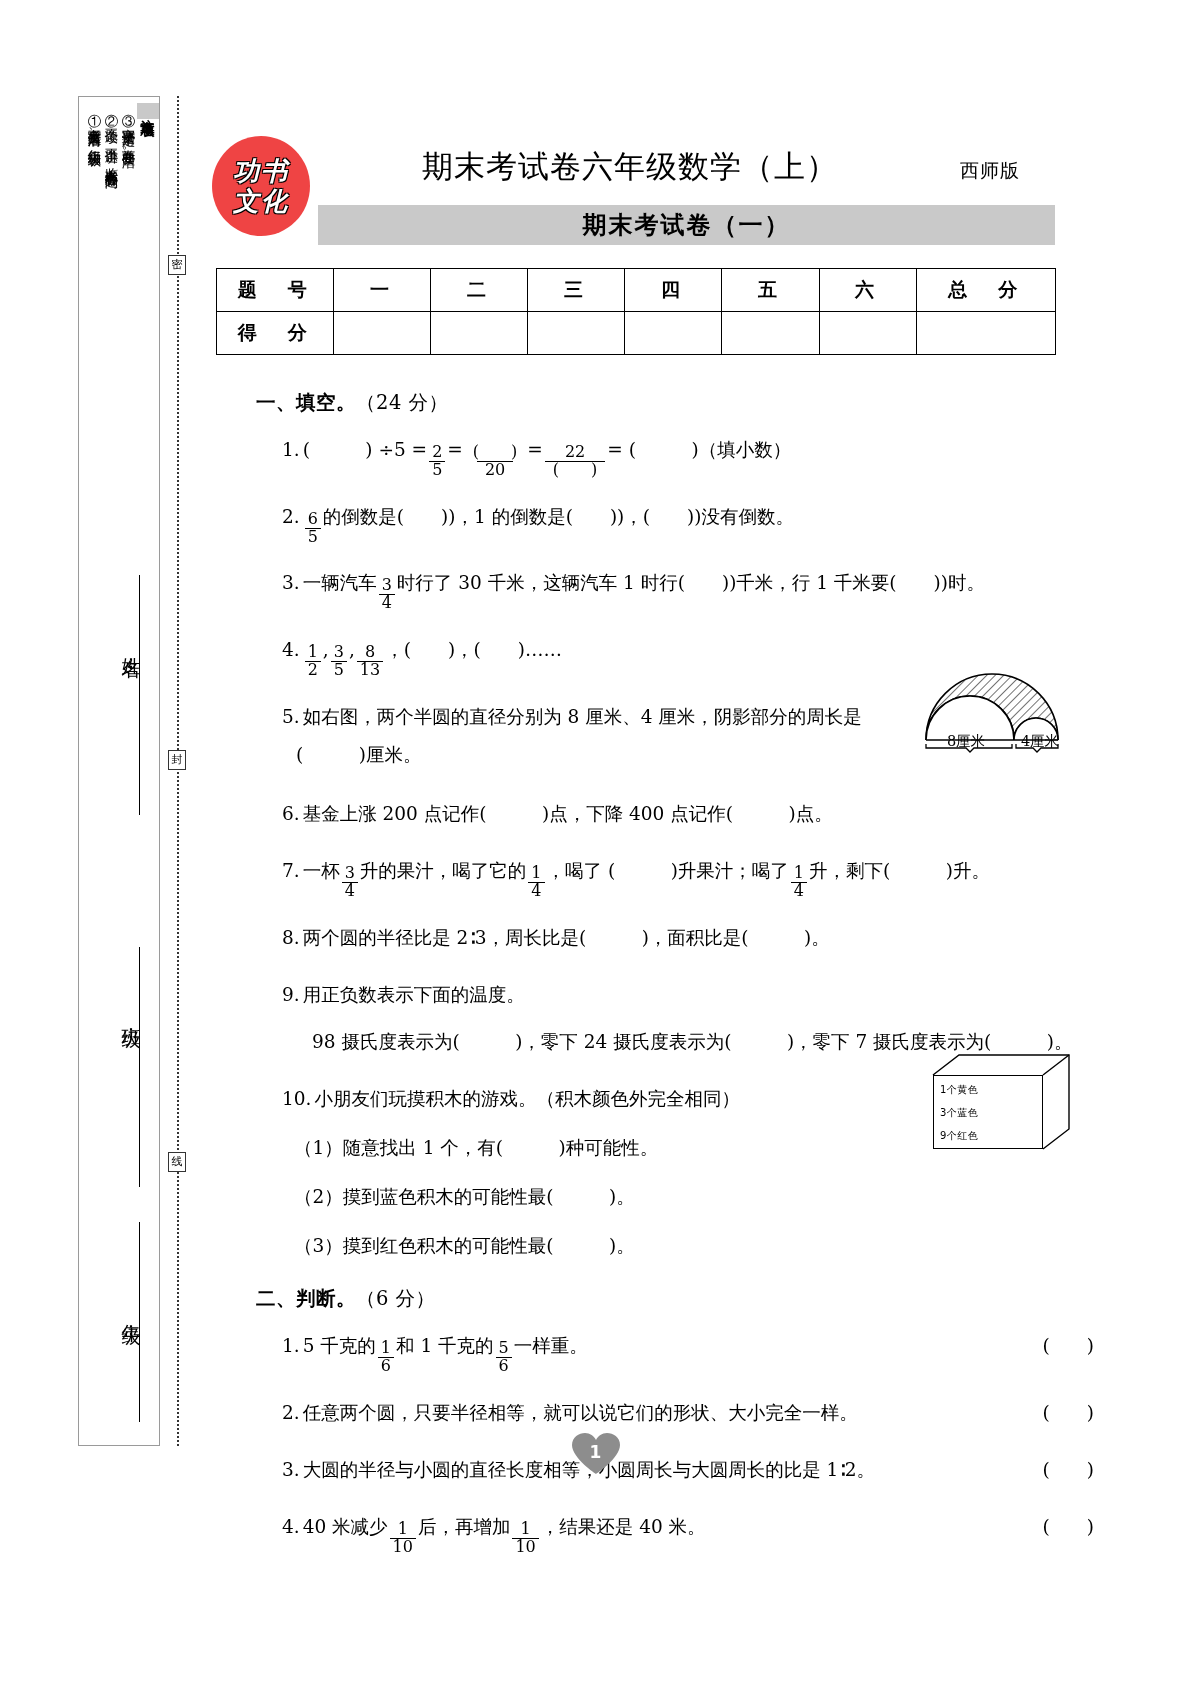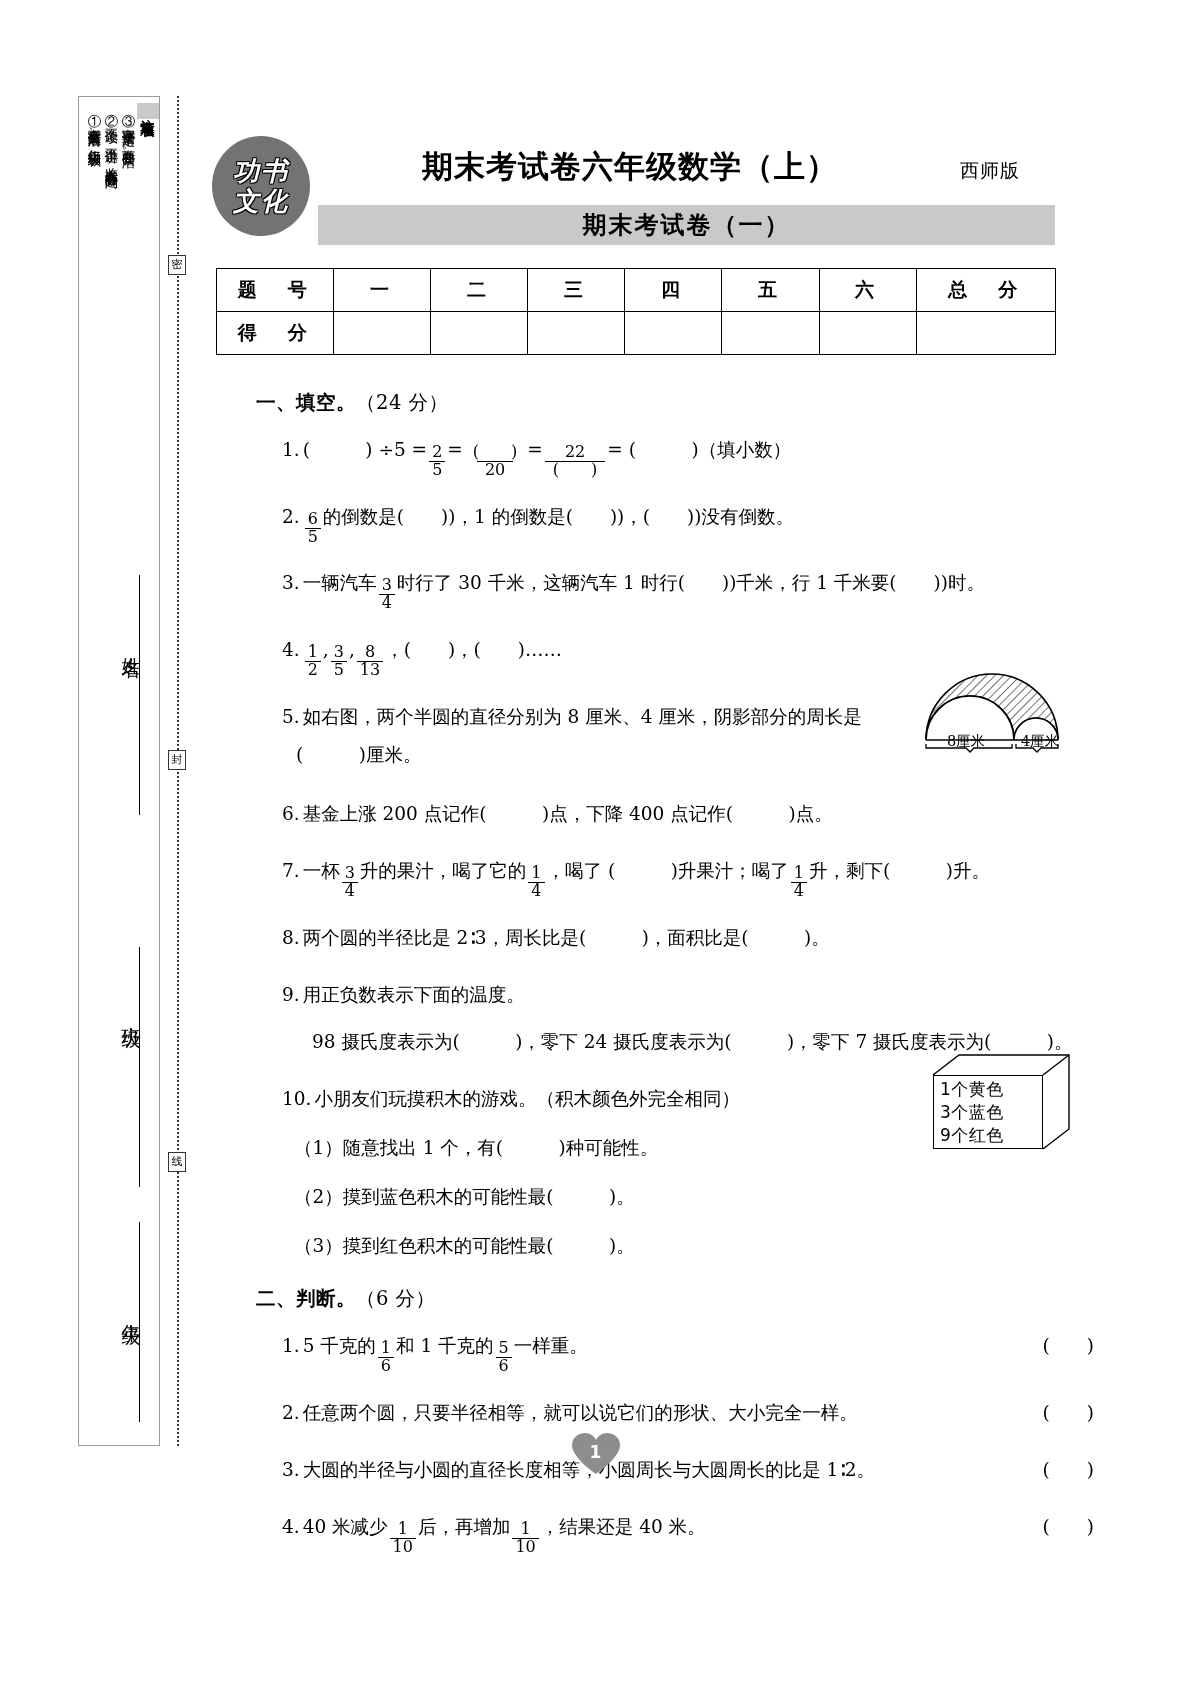--- a/index.html
+++ b/index.html
@@ -100,21 +100,21 @@
   }
 
   
   .logo {
     position: absolute;
     left: 212px;
     top: 136px;
     width: 98px;
     height: 100px;
     border-radius: 50%;
-    background: #737373;
+    background: #ef4444;
     display: flex;
     flex-direction: column;
     align-items: center;
     justify-content: center;
     color: #fff;
     font-family: "DejaVu Sans", "Liberation Sans", sans-serif;
     font-weight: bold;
   }
   .logo-row {
     font-size: 26px;
@@ -124,21 +124,21 @@
     font-style: italic;
   }
 
   .paper-title {
     position: absolute;
     left: 330px;
     top: 146px;
     width: 600px;
     text-align: center;
     font-size: 31px;
-    font-weight: bold;
+    font-weight: normal;
     letter-spacing: 1px;
   }
   .edition {
     position: absolute;
     left: 960px;
     top: 158px;
     font-size: 19px;
     font-weight: normal;
     letter-spacing: 1px;
   }
@@ -251,21 +251,21 @@
     height: 100px;
   }
   .cube-face {
     position: absolute;
     left: 8px;
     top: 22px;
     width: 110px;
     height: 74px;
     border: 1.4px solid #000;
     background: #fff;
-    font-size: 17px;
+    font-size: 10px;
     line-height: 23px;
     padding: 2px 0 4px 6px;
     font-family: "DejaVu Sans", "Liberation Sans", sans-serif;
     letter-spacing: 0.5px;
   }
 
   
   .page-foot {
     position: absolute;
     left: 0;

